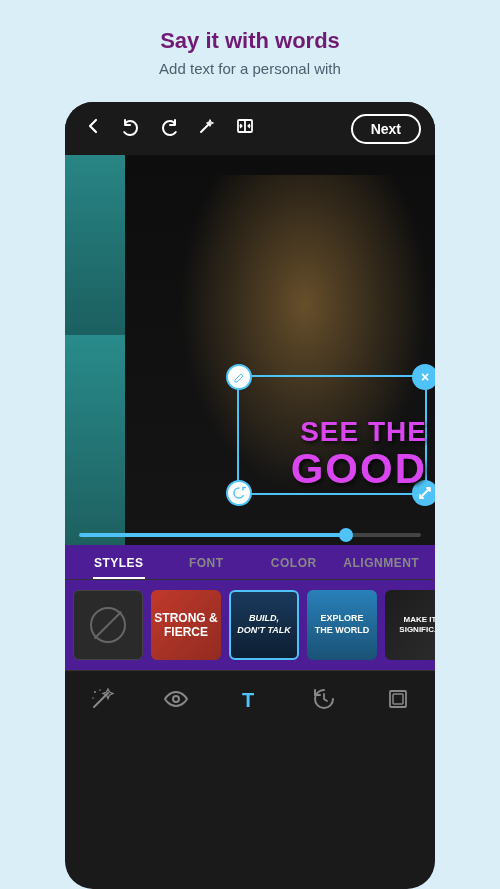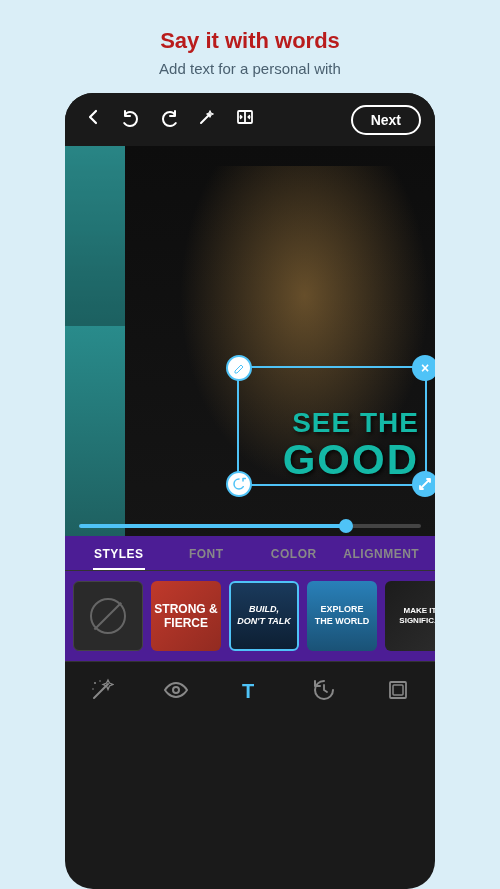--- a/index.html
+++ b/index.html
@@ -15,38 +15,39 @@
     }
 
     
     .page-header {
       text-align: center;
       padding: 28px 20px 16px;
     }
     .page-title {
       font-size: 22px;
       font-weight: 700;
-      color: #b91c1c;
+      color: #701a75;
       margin-bottom: 6px;
     }
     .page-subtitle {
       font-size: 15px;
       color: #4a6070;
       font-weight: 400;
     }
 
     
     .phone-frame {
       width: 370px;
       background: #1a1a1a;
       border-radius: 28px;
       overflow: hidden;
       flex: 1;
       display: flex;
       flex-direction: column;
+      margin-top: 9px;
     }
 
     
     .top-bar {
       display: flex;
       align-items: center;
       padding: 10px 14px;
       background: #1a1a1a;
       gap: 10px;
     }
@@ -175,24 +176,24 @@
       background: #4fc3f7;
       color: white;
       bottom: -13px;
       right: -13px;
       font-size: 14px;
     }
 
     
     .overlay-text {
       position: absolute;
-      right: 16px;
+      right: 8px;
       bottom: 55px;
       text-align: right;
-      color: #14b8a6;
+      color: #d946ef;
     }
     .overlay-line1 {
       font-size: 28px;
       font-weight: 900;
       letter-spacing: 1px;
       text-transform: uppercase;
       text-shadow: 2px 2px 4px rgba(0,0,0,0.8);
     }
     .overlay-line2 {
       font-size: 42px;

